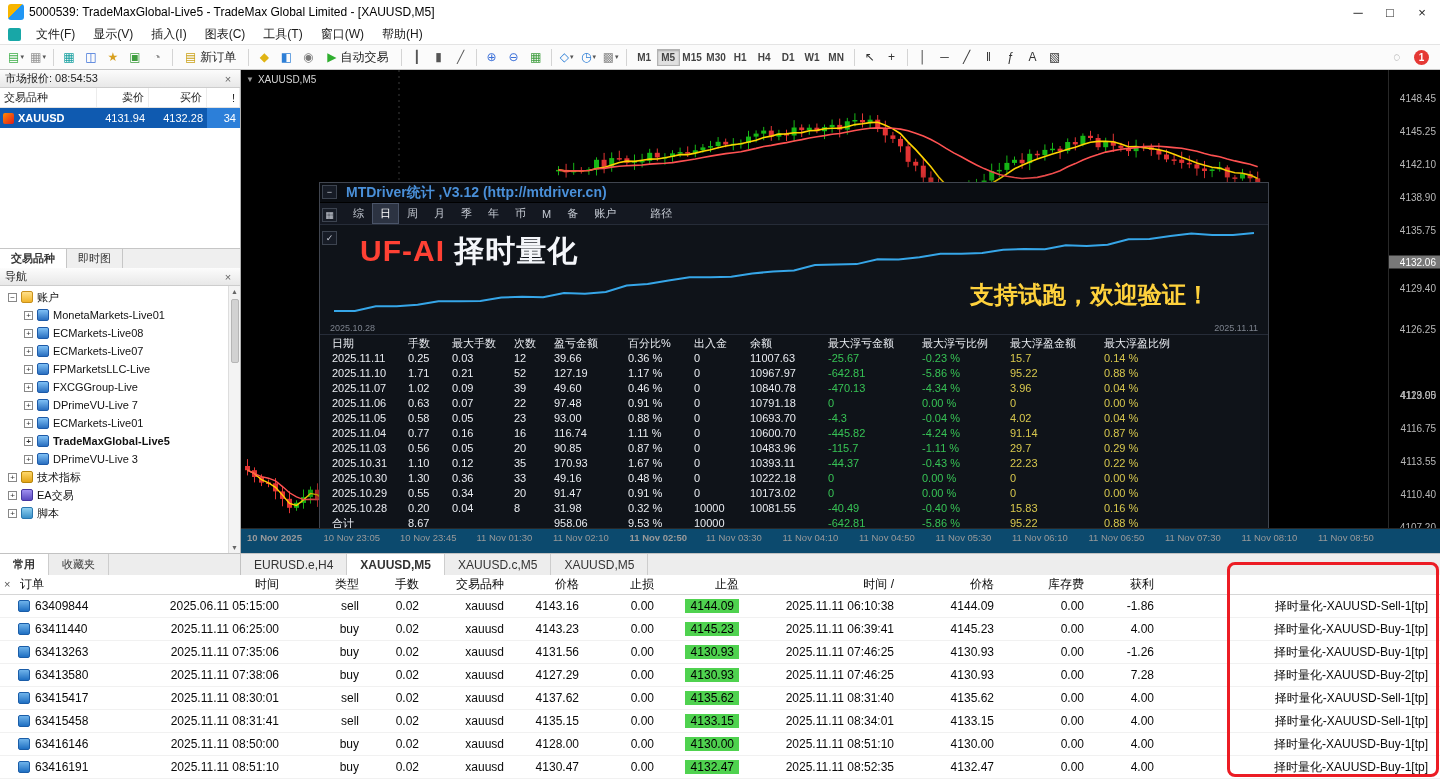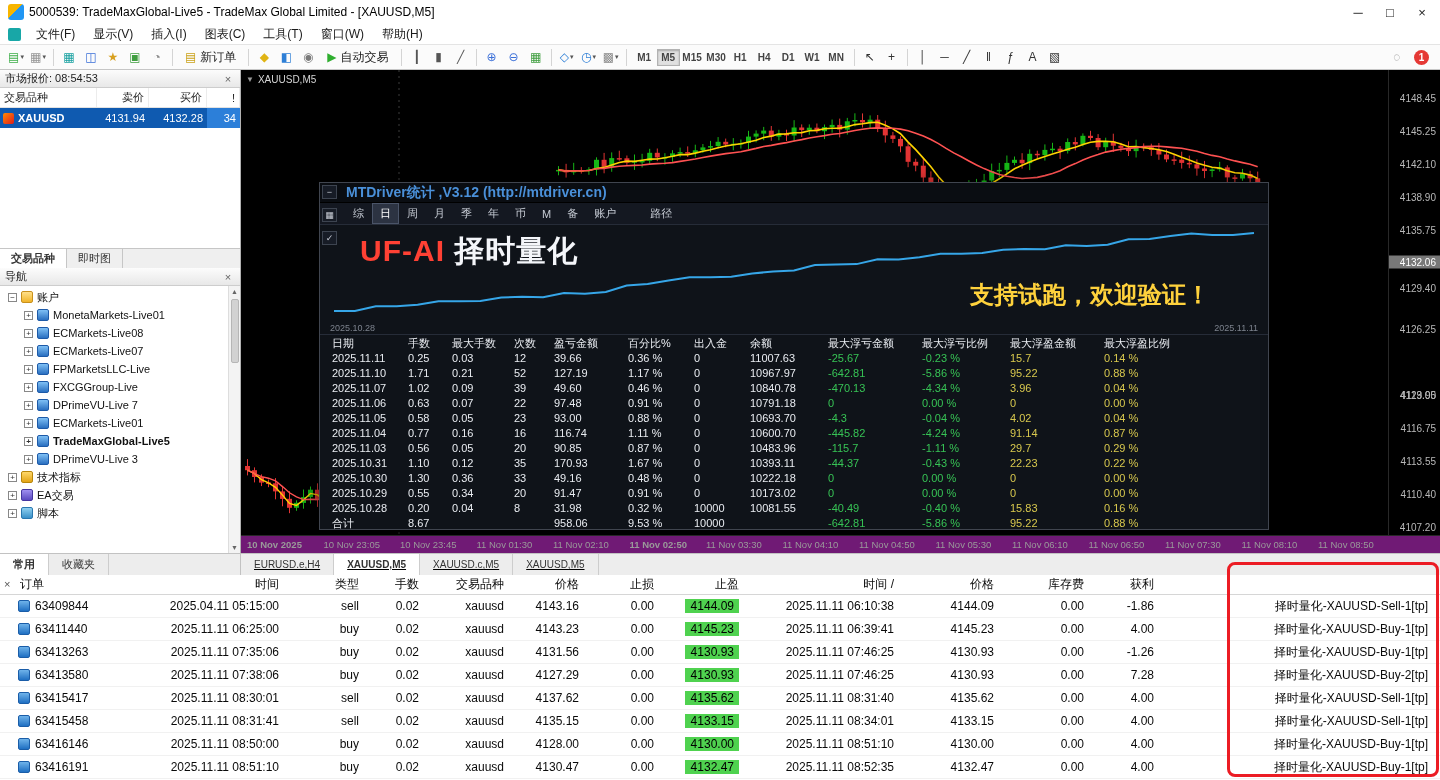--- a/index.html
+++ b/index.html
@@ -63,21 +63,21 @@
   
   .chart-col { flex:1; display:flex; flex-direction:column; background:#000; position:relative; }
   .chart-main { flex:1; display:flex; position:relative; }
   .canvas-wrap { flex:1; position:relative; overflow:hidden; }
   #candles { position:absolute; inset:0; }
   .chart-label { position:absolute; top:4px; left:5px; display:flex; gap:4px; align-items:center; font-size:10px; color:#d6d6d6; z-index:2; }
   .oct { font-size:8px; color:#9a9a9a; }
   .pscale { width:52px; flex:none; position:relative; border-left:1px solid #282828; font-size:10px; color:#b8b8b8; background:#000; }
   .plabel { position:absolute; right:4px; transform:translateY(-50%); white-space:nowrap; }
   .pbox { position:absolute; left:0; right:0; background:#787878; color:#fff; text-align:right; padding:1px 4px 1px 0; transform:translateY(-50%); }
-  .taxis { height:18px; flex:none; border-top:1px solid #282828; position:relative; font-size:9.5px; color:#9a9a9a; background:#701a75; }
+  .taxis { height:25px; flex:none; border-top:1px solid #282828; position:relative; font-size:9.5px; color:#9a9a9a; background:#0c4a6e; }
   .tlabel { position:absolute; top:3px; white-space:nowrap; }
 
   
   .mtd { position:absolute; left:78px; top:112px; width:950px; height:348px; background:#0f1319; border:1px solid #40454f; box-shadow:0 6px 22px rgba(0,0,0,.65); z-index:6; }
   .mtd-ctrls { position:absolute; left:2px; top:2px; display:flex; flex-direction:column; gap:9px; z-index:3; }
   .mtd-ctrl { width:15px; height:14px; background:#171c26; border:1px solid #3d4450; color:#c9cdd6; font-size:9px; display:flex; align-items:center; justify-content:center; }
   .mtd-title { height:20px; background:#0a0d12; border-bottom:1px solid #000; display:flex; align-items:center; padding-left:26px; font-size:14px; font-weight:bold; color:#4a90d9; }
   .mtd-menu { height:22px; background:#141821; border-bottom:1px solid #262c38; display:flex; align-items:center; gap:2px; padding-left:26px; font-size:11px; color:#c6cbd4; }
   .mtd-mi { padding:2px 7px; }
   .mtd-mi.active { background:#2c3342; outline:1px solid #4a5468; color:#fff; }
@@ -92,21 +92,21 @@
   .cdate.l { left:10px; } .cdate.r { right:10px; }
   .mtd-table { padding:1px 12px 0; overflow:hidden; }
   .srow { display:grid; grid-template-columns:76px 44px 62px 40px 74px 66px 56px 78px 94px 88px 94px 80px; height:15px; line-height:15px; font-size:11px; color:#e9ecf1; }
   .srow span { white-space:nowrap; overflow:hidden; }
   .srow .neg { color:#37c355; }
   .srow .posy { color:#d8c84e; }
 
   
   .tabs-band { height:22px; display:flex; background:#ededed; border-top:1px solid #c2c2c2; }
   .band-left { width:241px; flex:none; display:flex; border-right:1px solid #c2c2c2; font-size:11px; }
-  .band-right { flex:1; display:flex; font-size:10px;text-decoration:underline; }
+  .band-right { flex:1; display:flex; font-size:12px; }
   .ctab { padding:0 13px; display:flex; align-items:center; border-right:1px solid #cdcdcd; color:#333; white-space:nowrap; }
   .ctab.active { background:#fff; font-weight:bold; }
 
   
   .orders { height:205px; background:#fff; position:relative; font-size:12px; color:#0a0a0a; overflow:hidden; }
   .orders-close { position:absolute; left:4px; top:3px; font-size:11px; color:#555; z-index:2; }
   .ogrid { display:grid; grid-template-columns:120px 165px 80px 60px 85px 75px 75px 85px 155px 100px 90px 70px 1fr; align-items:center; }
   .ohead { height:20px; border-bottom:1px solid #d6d6d6; }
   .oc-r { text-align:right; padding-right:6px; white-space:nowrap; }
   .oc-l { text-align:left; padding-left:20px; }
@@ -888,21 +888,21 @@
         <span class="oc-r">价格</span>
         <span class="oc-r">库存费</span>
         <span class="oc-r">获利</span>
       </div>
     <div id="olist">
         <div class="ogrid orow">
           <span class="ordid">
             <span class="ordicon"></span>
             <span>63409844</span>
           </span>
-          <span class="oc-r">2025.04.11 05:15:00</span>
+          <span class="oc-r">2025.06.11 05:15:00</span>
           <span class="oc-r">sell</span>
           <span class="oc-r">0.02</span>
           <span class="oc-r">xauusd</span>
           <span class="oc-r">4143.16</span>
           <span class="oc-r">0.00</span>
           <span class="tp-wrap">
             <span class="tp-chip">4144.09</span>
           </span>
           <span class="oc-r">2025.11.11 06:10:38</span>
           <span class="oc-r">4144.09</span>

